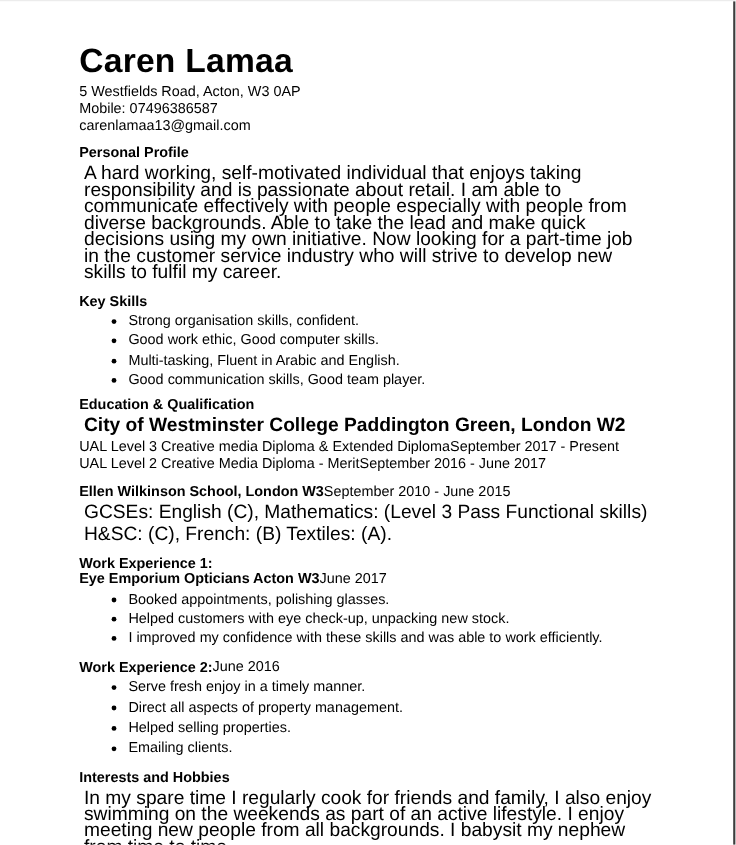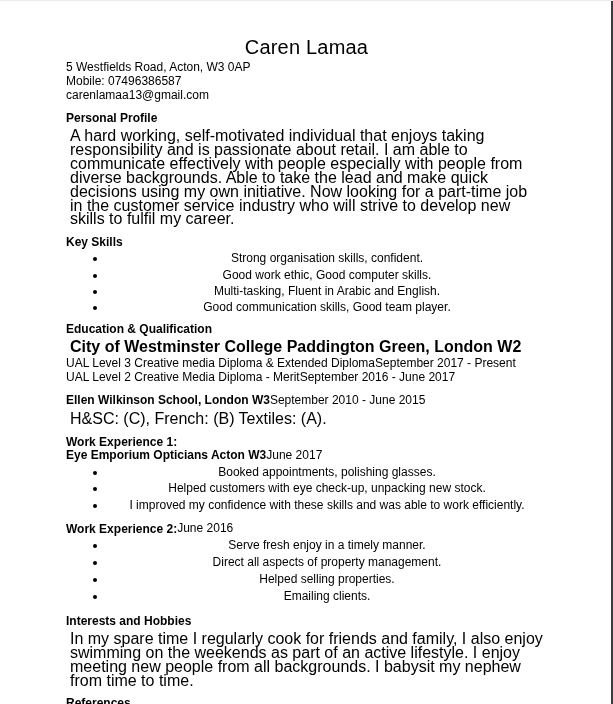--- a/index.html
+++ b/index.html
@@ -14,35 +14,35 @@
     box-sizing: border-box;
   }
   .right-edge {
     position: absolute; top: 0; right: 0;
     width: 2px; height: 100%;
     background: #3e3e3e;
   }
   .page { padding: 27px 66px 0 66px; }
 
   .name {
-    font-size: 20px; font-weight: normal;
-    text-align: center; line-height: 1.1;
+    font-size: 28px; font-weight: bold;
+    text-align: left; line-height: 1.1;
     margin: 8px 0 2px 0; letter-spacing: 0.2px;
   }
   .contact { font-size: 12px; line-height: 14px; text-align: left; }
 
   .sec { margin-top: 9px; }
   .sec-tight { margin-top: 6px; }
   .h {
     font-size: 12px; font-weight: bold;
     line-height: 14px;
   }
   .body-text { font-size: 16px; line-height: 13.9px; margin: 4px; }
 
-  ul { margin: 1px 0 0 0; padding-left: 41px; list-style: disc; text-align: center; }
+  ul { margin: 1px 0 0 0; padding-left: 41px; list-style: disc; }
   li { font-size: 12px; line-height: 16.3px; }
   ul.we2 li { font-size: 12px; line-height: 17px; }
 
   .row {
     display: flex; justify-content: flex-start;
     font-size: 12px; line-height: 13.9px;
   }
   .date { font-weight: normal; margin-right: 23px; white-space: nowrap; }
   .bold { font-weight: bold; }
   .gap-line { height: 9px; }
@@ -83,20 +83,21 @@
     </div>
     <div class="row">
       <span>UAL Level 2 Creative Media Diploma - Merit</span>
       <span class="date">September 2016 - June 2017</span>
     </div>
     <div class="gap-line"></div>
     <div class="row">
       <span class="bold">Ellen Wilkinson School, London W3</span>
       <span class="date">September 2010 - June 2015</span>
     </div>
+    <div class="body-text">GCSEs: English (C), Mathematics: (Level 3 Pass Functional skills)</div>
     <div class="body-text">H&amp;SC: (C), French: (B) Textiles: (A).</div>
   </section>
 
   <section class="sec">
     <div class="h">Work Experience 1:</div>
     <div class="row">
       <span class="bold">Eye Emporium Opticians Acton W3</span>
       <span class="date">June 2017</span>
     </div>
     <ul>

